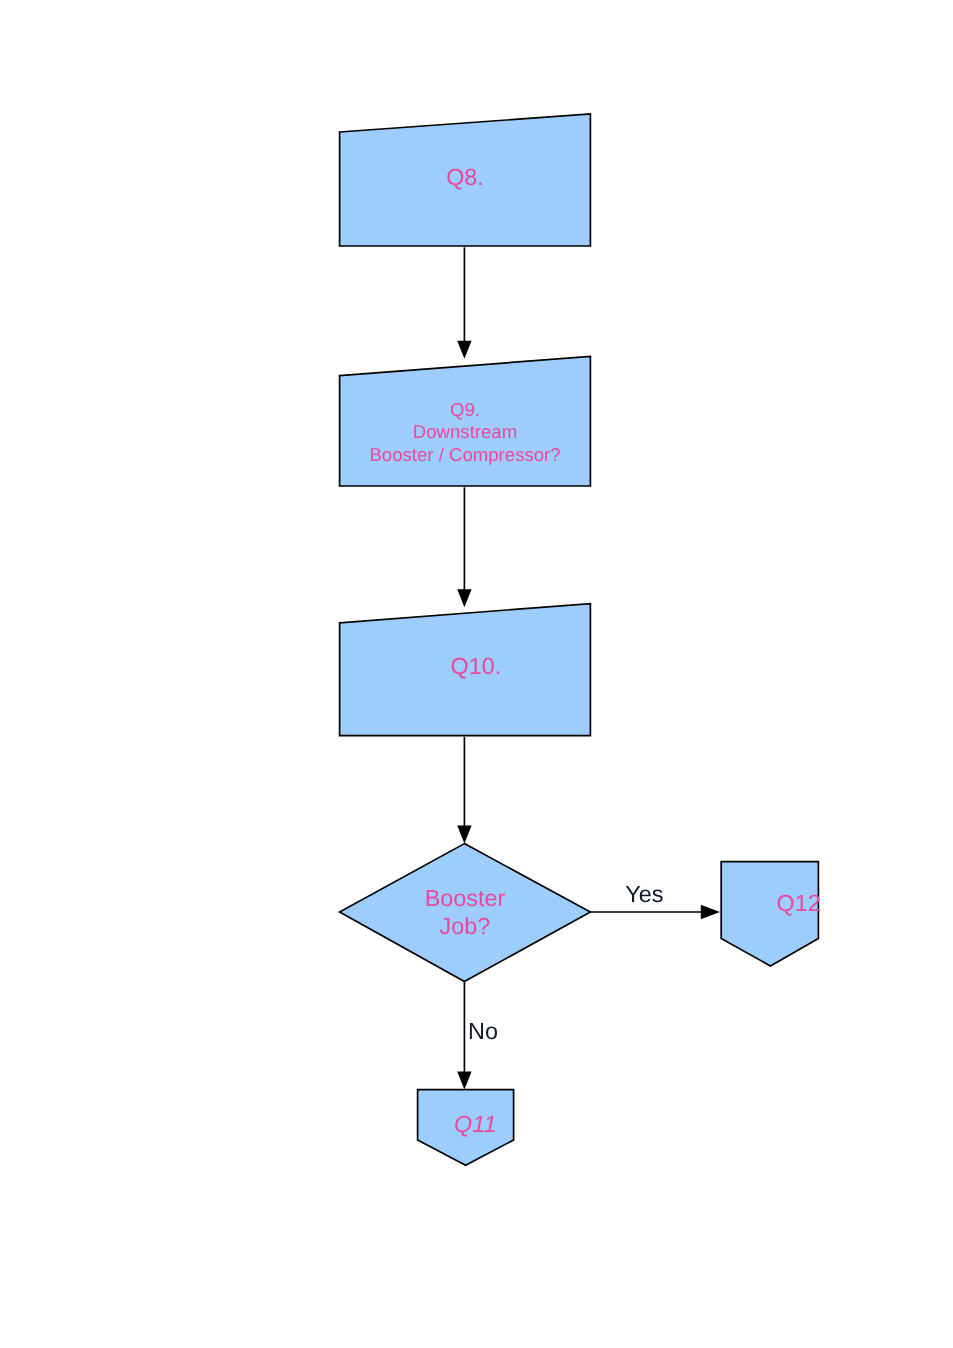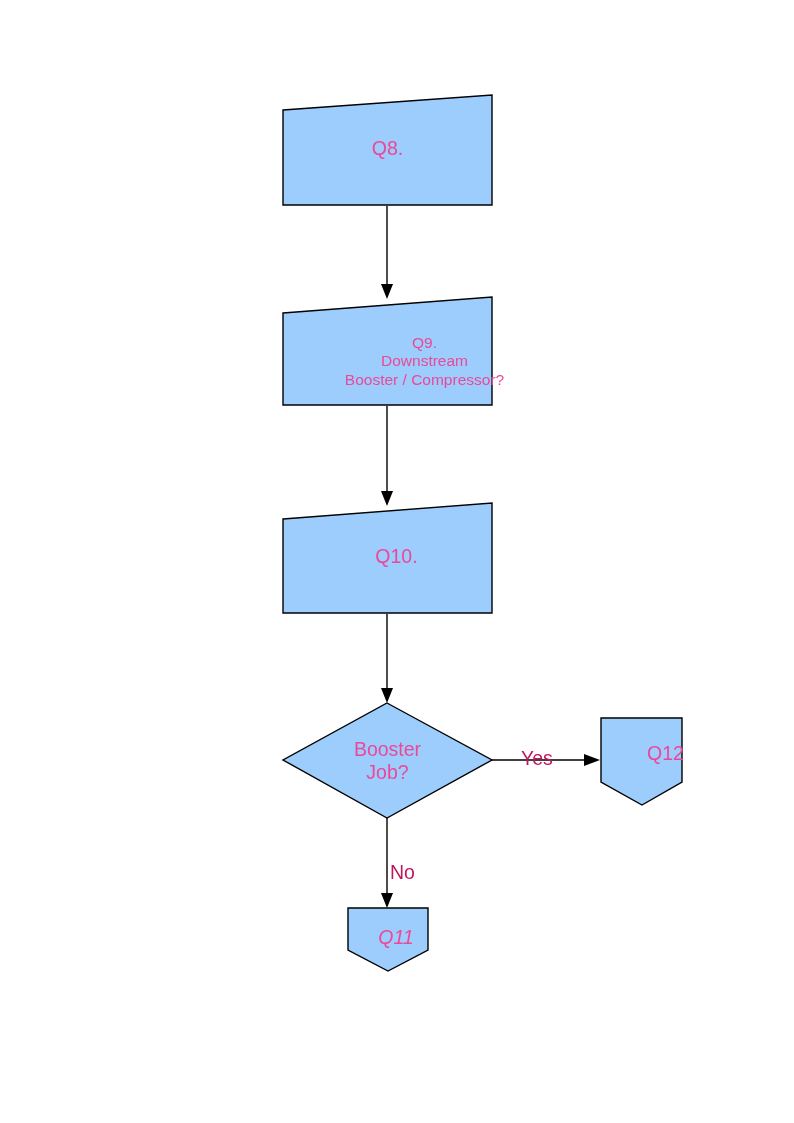--- a/index.html
+++ b/index.html
@@ -48,25 +48,24 @@
     color: #ec4899;
     font-family: "Liberation Sans", sans-serif;
     line-height: 1.18;
     white-space: nowrap;
     pointer-events: none;
   }
   .t-large { font-size: 19.5px; }
   .t-small { font-size: 15.5px; }
   .edge-label {
     position: absolute;
-    color: #be185d;
+    color: #0f172a;
     font-family: "Liberation Sans", sans-serif;
     font-size: 19.5px;
     white-space: nowrap;
-    margin-top: 12px;
   }
 </style>
 </head>
 <body>
 
 <div id="flowchart-canvas">
 
   <svg id="flow-svg" viewBox="0 0 794 1123" xmlns="http://www.w3.org/2000/svg">
 
     <line class="conn-line" x1="387" y1="206" x2="387" y2="288"></line>
@@ -94,21 +93,21 @@
 
     <polygon class="node-shape" points="601,718 682,718 682,782 642,805 601,782"></polygon>
 
     <polygon class="node-shape" points="348,908 428,908 428,950 388,971 348,950"></polygon>
   </svg>
 
   <div class="node-text t-large" style="left:283px; top:137px; width:209px;">
     <div>Q8.</div>
   </div>
 
-  <div class="node-text t-small" style="left:283px; top:334px; width:209px;padding-left:37px;">
+  <div class="node-text t-small" style="left:283px; top:334px; width:209px;">
     <div>Q9.</div>
     <div>Downstream</div>
     <div>Booster / Compressor?</div>
   </div>
 
   <div class="node-text t-large" style="left:283px; top:545px; width:227px;">
     <div>Q10.</div>
   </div>
 
   <div class="node-text t-large" style="left:283px; top:738px; width:209px;">

